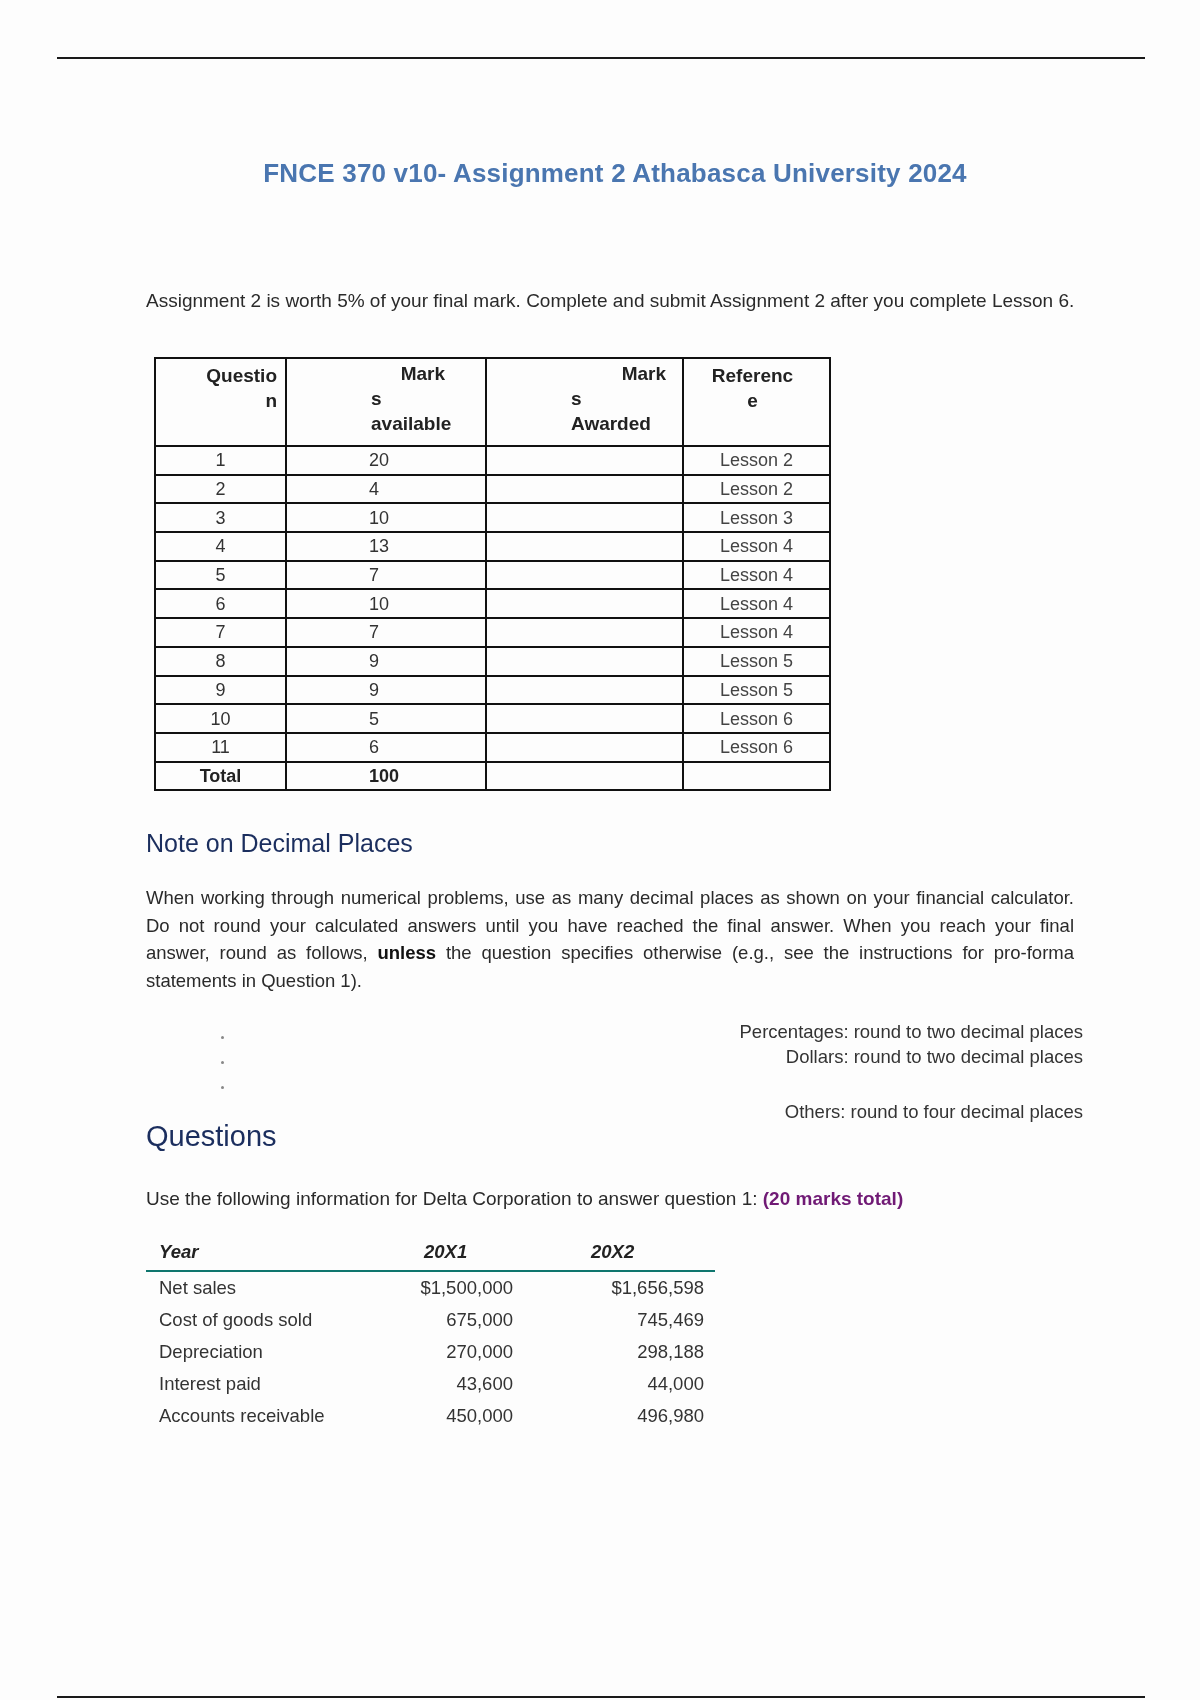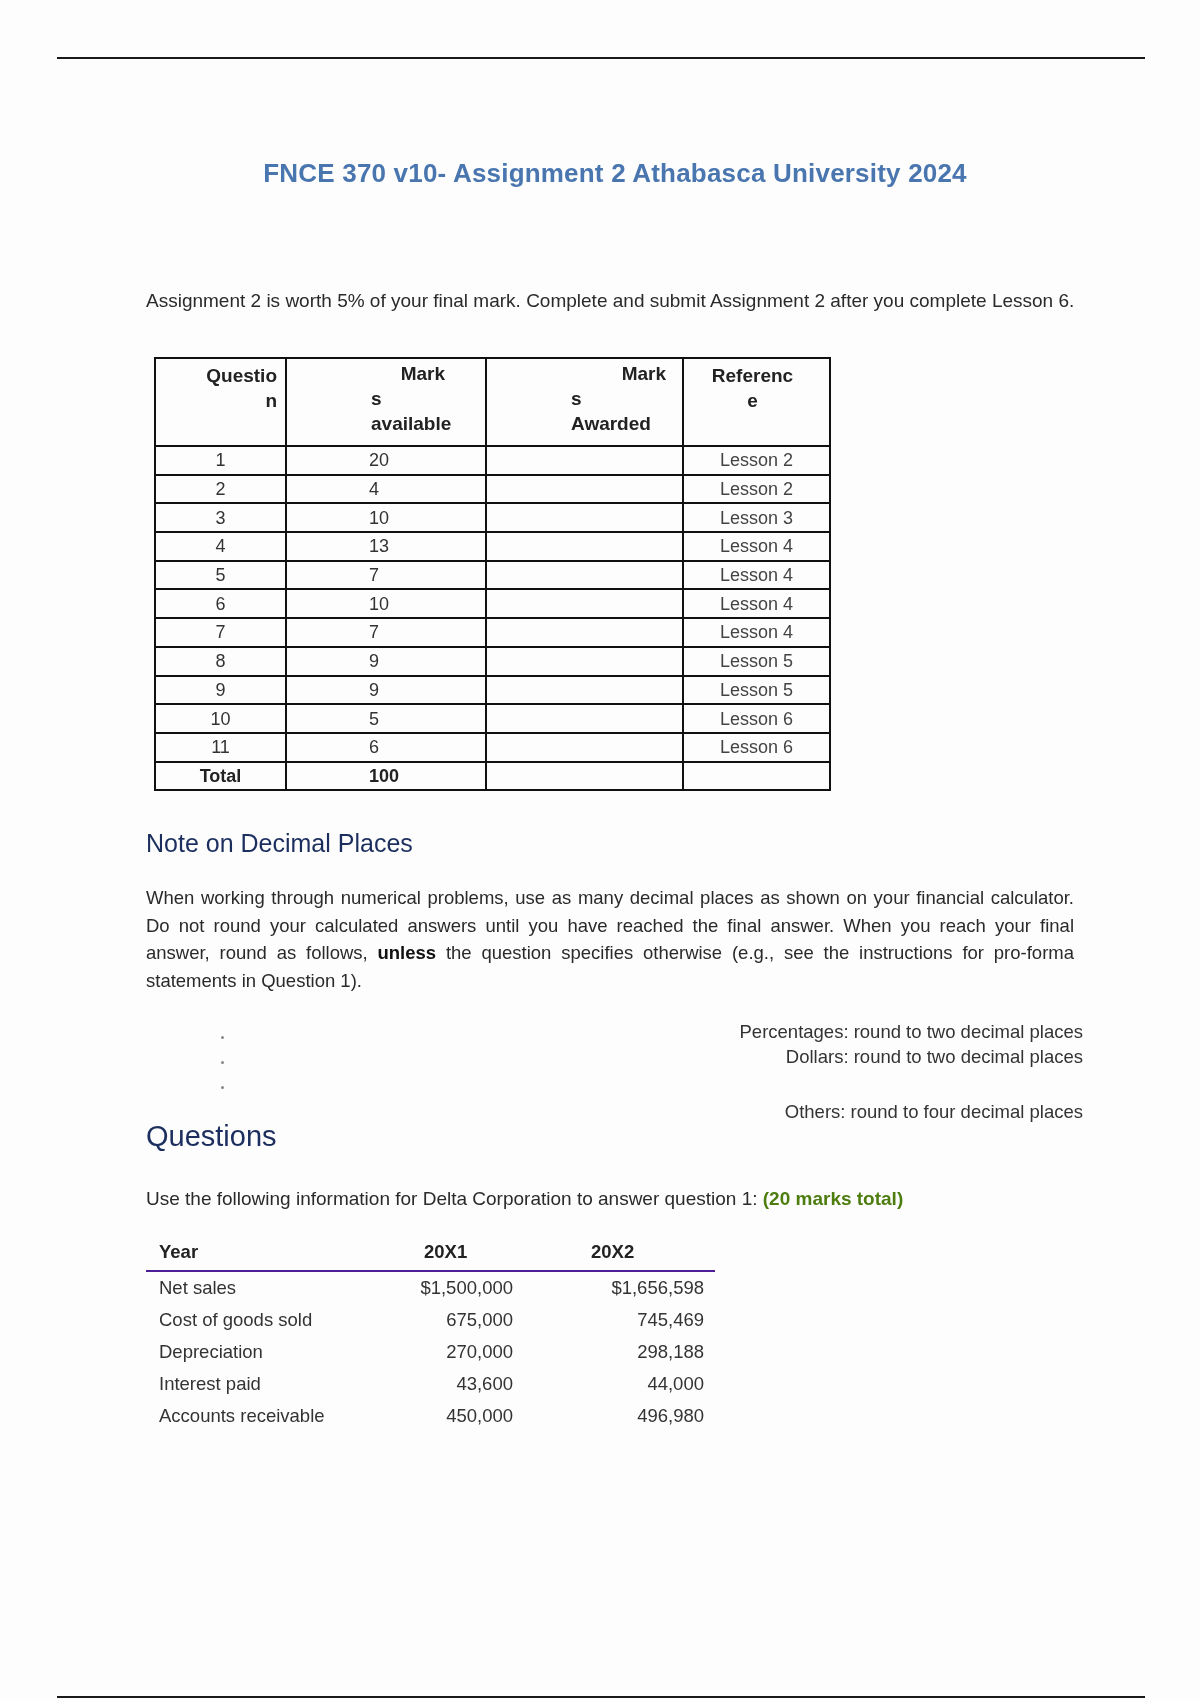--- a/index.html
+++ b/index.html
@@ -48,23 +48,23 @@
     .para {
       position: absolute; top: 884px; left: 146px; width: 928px;
       font-size: 18.5px; line-height: 27.5px; color: #2a2a2a; text-align: justify;
     }
     .para b { color: #111; }
     .bullet-dot { position: absolute; left: 221px; width: 3px; height: 3px; background: #888; border-radius: 50%; }
     .round-item { position: absolute; right: 117px; font-size: 18.5px; color: #333; text-align: right; }
     .q-intro {
       position: absolute; top: 1188px; left: 146px; font-size: 19px; color: #2a2a2a;
     }
-    .q-intro b { color: #4d7c0f; }
+    .q-intro b { color: #701a75; }
     .data-table { position: absolute; left: 146px; top: 1238px; width: 569px; font-size: 18.5px; color: #333; }
-    .data-head { position: relative; height: 32px; border-bottom: 2px solid #4c1d95; font-weight: bold; color: #222; }
+    .data-head { position: relative; height: 32px; border-bottom: 2px solid #0f766e; font-weight: bold; color: #222; font-style: italic; }
     .data-row { position: relative; height: 32px; line-height: 32px; }
     .data-head span { position: absolute; top: 3px; }
     .col-label { left: 13px; }
     .col-y1 { right: 202px; text-align: right; }
     .col-y2 { right: 11px; text-align: right; }
     .data-row span { position: absolute; }
     .hy1 { left: 278px; } .hy2 { left: 445px; }
   </style>
 </head>
 <body>

